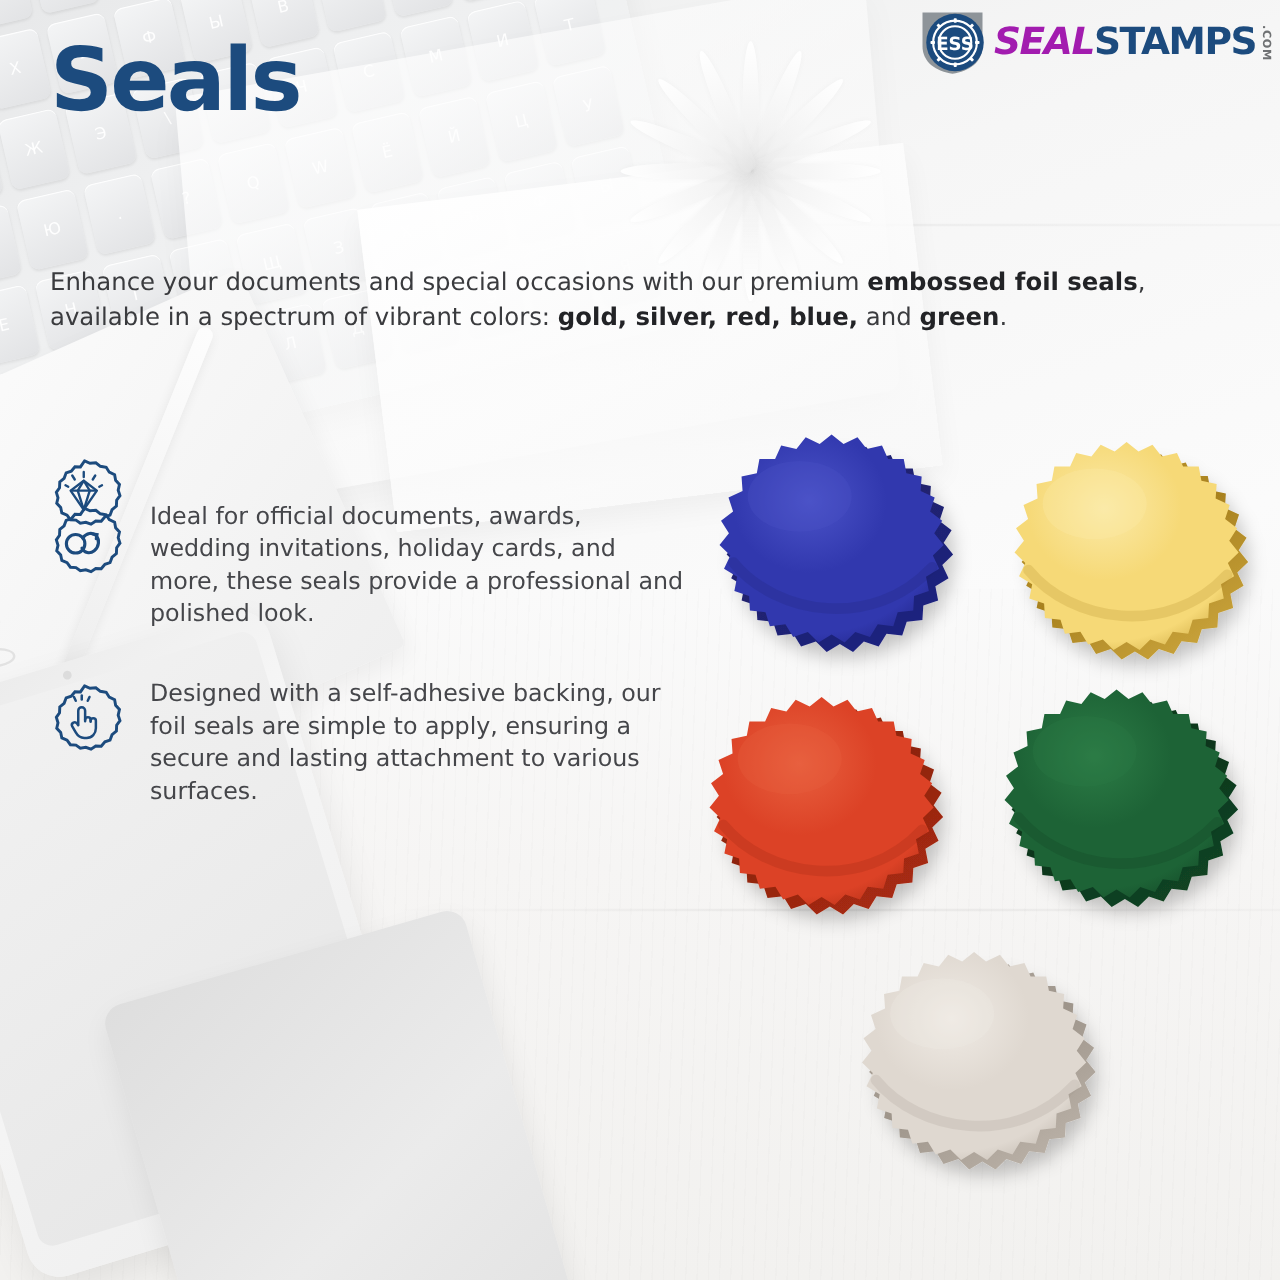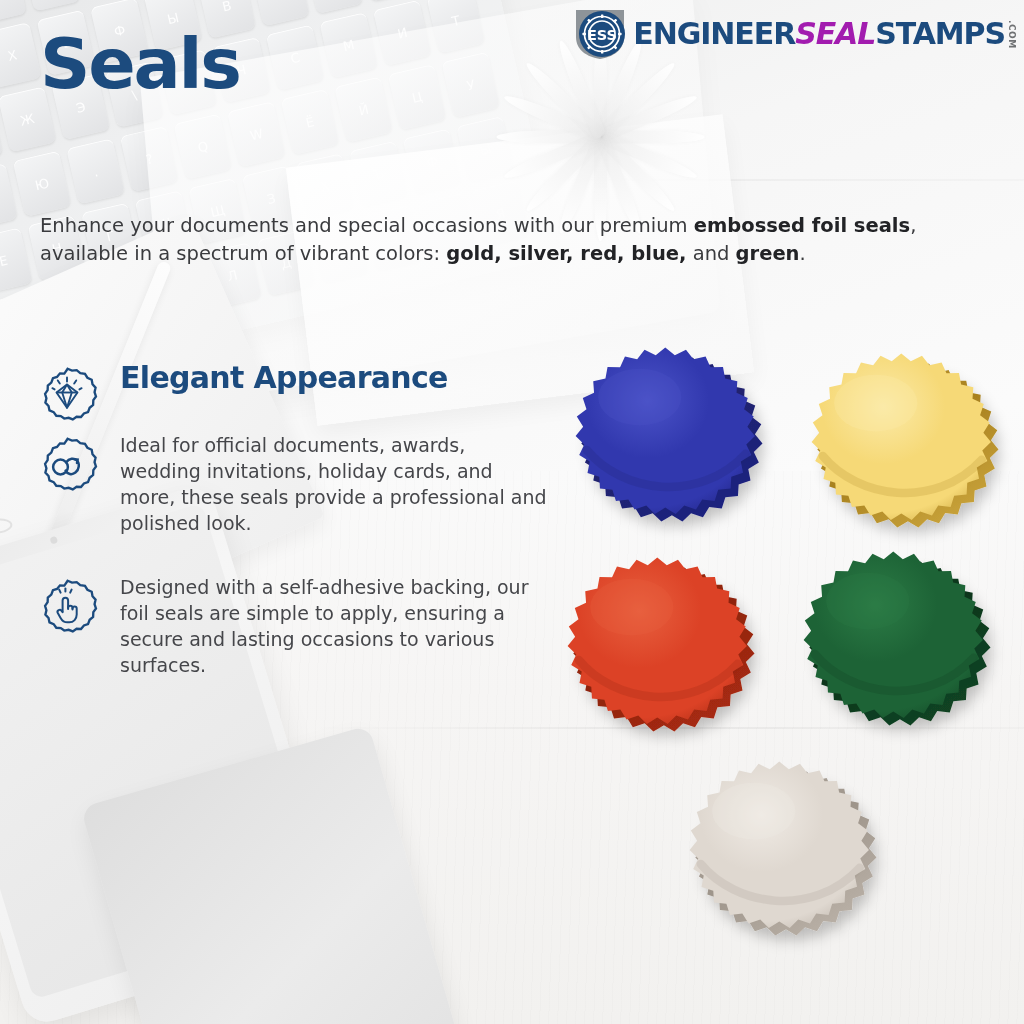--- a/index.html
+++ b/index.html
@@ -520,21 +520,20 @@
           <rect x="45" y="25.8" width="3.6" height="2.4" rx="0.6"></rect>
           <rect x="15" y="12" width="2.4" height="3.6" rx="0.6" transform="rotate(-45 16.2 13.8)"></rect>
           <rect x="41" y="12" width="2.4" height="3.6" rx="0.6" transform="rotate(45 42.2 13.8)"></rect>
           <rect x="15" y="38.5" width="2.4" height="3.6" rx="0.6" transform="rotate(45 16.2 40.3)"></rect>
           <rect x="41" y="38.5" width="2.4" height="3.6" rx="0.6" transform="rotate(-45 42.2 40.3)"></rect>
         </g>
         <text x="29" y="33" text-anchor="middle" fill="#ffffff" font-family="DejaVu Sans, sans-serif" font-size="14.5" font-weight="bold">ESS</text>
       </svg>
     </div>
     <div class="logo-word">
-      <span class="navy">ENGINEER</span>
       <span class="grey">SEAL</span>
       <span class="navy">STAMPS</span>
       <span class="logo-dotcom">.COM</span>
     </div>
   </div>
 
   <div class="headline-wrap">
     <div class="headline-2">Seals</div>
   </div>
 
@@ -555,21 +554,20 @@
           </g>
           <g stroke="#1c4b7e" stroke-width="1.9" stroke-linecap="round">
             <line x1="31" y1="11.5" x2="31" y2="15.6"></line>
             <line x1="21.8" y1="14.4" x2="23.8" y2="17.6"></line>
             <line x1="40.2" y1="14.4" x2="38.2" y2="17.6"></line>
             <line x1="16.4" y1="22.2" x2="18.6" y2="23.4"></line>
             <line x1="45.6" y1="22.2" x2="43.4" y2="23.4"></line>
           </g>
         </svg>
       </div>
-      <div class="feature-title">Elegant Appearance</div>
     </div>
 
     <div class="feature">
       <div class="feature-icon">
         <svg viewBox="0 0 62 62" width="62" height="62">
           <path fill="none" stroke="#1c4b7e" stroke-width="2.3" d="M31 3.2 L35.3 5.0 L39.9 4.6 L43.4 7.4 L48.0 8.2 L50.4 12.0 L54.6 14.0 L55.4 18.4 L58.4 21.7 L57.4 26.1 L58.8 30.4 L56.2 34.0 L56.0 38.6 L52.6 41.4 L51.0 45.7 L47.0 47.0 L44.1 50.5 L39.8 50.3 L36.1 52.8 L32.0 51.3 L27.7 52.0 L24.3 49.6 L19.9 49.3 L17.3 45.7 L13.2 44.0 L12.3 39.7 L9.2 36.4 L10.2 32.1 L8.9 27.8 L11.4 24.2 L11.6 19.6 L15.0 16.8 L16.6 12.5 L20.6 11.2 L23.5 7.7 L27.8 7.9 Z" transform="translate(0,-0.5) scale(1.02)"></path>
           <g fill="none" stroke="#1c4b7e" stroke-width="2.5" stroke-linecap="round">
             <circle cx="24.5" cy="31" r="7.4"></circle>
             <path d="M30.2 26.3 C33.2 22.2 38.0 21.6 40.8 24.4 C44.0 27.6 43.2 33.6 39.4 36.6 C35.8 39.4 31.4 38.2 29.6 34.6"></path>
             <path d="M38.4 23.2 L41.6 23.6 L41.0 27.0"></path>
@@ -588,21 +586,21 @@
             <path d="M32.1 29.8 C32.1 28.6 33.1 27.7 34.3 27.7 C35.5 27.7 36.5 28.6 36.5 29.8 V31.4"></path>
             <path d="M36.5 30.6 C36.5 29.5 37.4 28.6 38.6 28.6 C39.8 28.6 40.7 29.5 40.7 30.6 V36.6 C40.7 40.9 37.6 44.3 33.3 44.3 H31.4 C28.0 44.3 26.0 42.4 24.6 39.9 L21.8 35.1 C21.2 34.0 21.6 32.7 22.7 32.1 C23.7 31.6 24.9 31.9 25.6 32.8 L26.6 34.2"></path>
             <g stroke-width="2">
               <line x1="24.6" y1="14.6" x2="23.2" y2="11.6"></line>
               <line x1="29.4" y1="13.6" x2="29.4" y2="10.4"></line>
               <line x1="34.2" y1="14.6" x2="35.6" y2="11.6"></line>
             </g>
           </g>
         </svg>
       </div>
-      <div class="feature-body">Designed with a self-adhesive backing, our foil seals are simple to apply, ensuring a secure and lasting occasions to various surfaces.</div>
+      <div class="feature-body">Designed with a self-adhesive backing, our foil seals are simple to apply, ensuring a secure and lasting attachment to various surfaces.</div>
     </div>
 
   </div>
 
   <div class="seals" id="seals">
       <div class="seal seal-blue">
         <svg viewBox="0 0 220 200">
           <defs>
             <radialGradient id="g0face" cx="40%" cy="32%" r="82%">
               <stop offset="0%" stop-color="#4B53C8"></stop>

